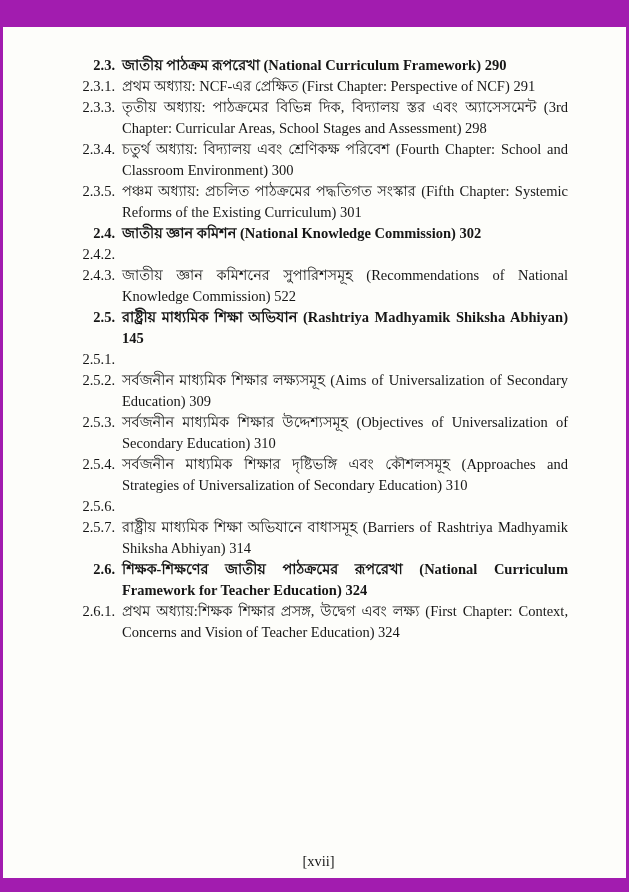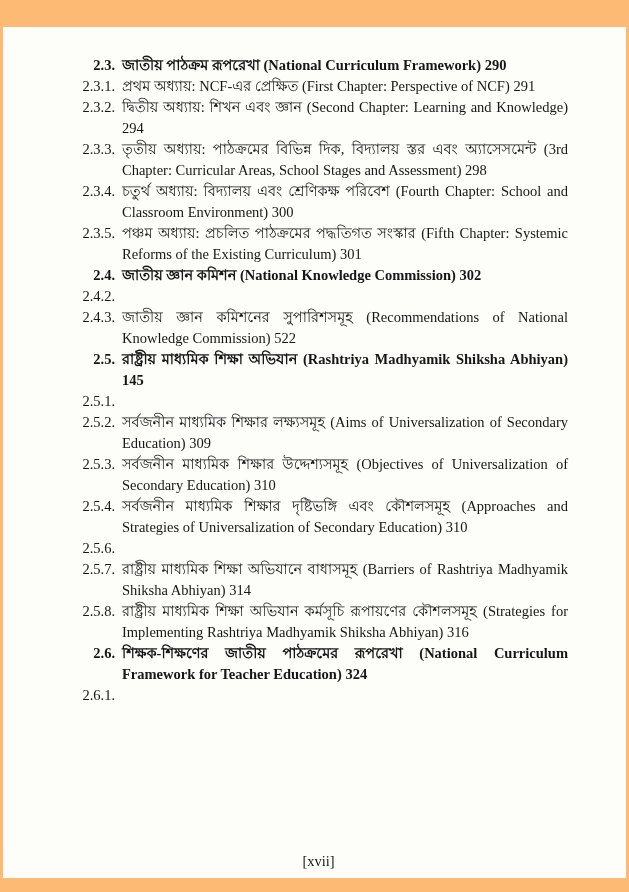--- a/index.html
+++ b/index.html
@@ -5,21 +5,21 @@
   html, body {
     margin: 0;
     padding: 0;
     background: #222;
   }
   .scan {
     position: relative;
     width: 629px;
     height: 892px;
     margin: 0 auto;
-    background: #fdba74;
+    background: #a21caf;
     box-sizing: border-box;
     padding: 27px 3px 14px 3px;
     overflow: hidden;
   }
   .paper {
     box-sizing: border-box;
     width: 100%;
     height: 100%;
     background: #fdfdfa;
     color: #161616;
@@ -66,24 +66,20 @@
     <div class="toc-list">
         <div class="entry bold">
           <span class="num">2.3.</span>
           <span class="txt"><span>জাতীয় পাঠক্রম রূপরেখা</span> <span>(National Curriculum Framework)</span> <span>290</span></span>
         </div>
         <div class="entry">
           <span class="num">2.3.1.</span>
           <span class="txt"><span>প্রথম অধ্যায়: NCF-এর প্রেক্ষিত</span> <span>(First Chapter: Perspective of NCF)</span> <span>291</span></span>
         </div>
         <div class="entry">
-          <span class="num">2.3.2.</span>
-          <span class="txt"><span>দ্বিতীয় অধ্যায়: শিখন এবং জ্ঞান</span> <span>(Second Chapter: Learning and Knowledge)</span> <span>294</span></span>
-        </div>
-        <div class="entry">
           <span class="num">2.3.3.</span>
           <span class="txt"><span>তৃতীয় অধ্যায়: পাঠক্রমের বিভিন্ন দিক, বিদ্যালয় স্তর এবং অ্যাসেসমেন্ট</span> <span>(3rd Chapter: Curricular Areas, School Stages and Assessment)</span> <span>298</span></span>
         </div>
         <div class="entry">
           <span class="num">2.3.4.</span>
           <span class="txt"><span>চতুর্থ অধ্যায়: বিদ্যালয় এবং শ্রেণিকক্ষ পরিবেশ</span> <span>(Fourth Chapter: School and Classroom Environment)</span> <span>300</span></span>
         </div>
         <div class="entry">
           <span class="num">2.3.5.</span>
           <span class="txt"><span>পঞ্চম অধ্যায়: প্রচলিত পাঠক্রমের পদ্ধতিগত সংস্কার</span> <span>(Fifth Chapter: Systemic Reforms of the Existing Curriculum)</span> <span>301</span></span>
@@ -118,27 +114,24 @@
           <span class="num">2.5.4.</span>
           <span class="txt"><span>সর্বজনীন মাধ্যমিক শিক্ষার দৃষ্টিভঙ্গি এবং কৌশলসমূহ</span> <span>(Approaches and Strategies of Universalization of Secondary Education)</span> <span>310</span></span>
         </div>
         <div class="entry">
           <span class="num">2.5.6.</span>
         </div>
         <div class="entry">
           <span class="num">2.5.7.</span>
           <span class="txt"><span>রাষ্ট্রীয় মাধ্যমিক শিক্ষা অভিযানে বাধাসমূহ</span> <span>(Barriers of Rashtriya Madhyamik Shiksha Abhiyan)</span> <span>314</span></span>
         </div>
-        <div class="entry">
-          <span class="num">2.5.8.</span>
-          <span class="txt"><span>রাষ্ট্রীয় মাধ্যমিক শিক্ষা অভিযান কর্মসূচি রূপায়ণের কৌশলসমূহ</span> <span>(Strategies for Implementing Rashtriya Madhyamik Shiksha Abhiyan)</span> <span>316</span></span>
-        </div>
         <div class="entry bold">
           <span class="num">2.6.</span>
           <span class="txt"><span>শিক্ষক-শিক্ষণের জাতীয় পাঠক্রমের রূপরেখা</span> <span>(National Curriculum Framework for Teacher Education)</span> <span>324</span></span>
         </div>
         <div class="entry">
           <span class="num">2.6.1.</span>
+          <span class="txt"><span>প্রথম অধ্যায়:শিক্ষক শিক্ষার প্রসঙ্গ, উদ্বেগ এবং লক্ষ্য</span> <span>(First Chapter: Context, Concerns and Vision of Teacher Education)</span> <span>324</span></span>
         </div>
       </div>
     <div class="page-footer">[xvii]</div>
   </div>
 </div>
 
 </body></html>

